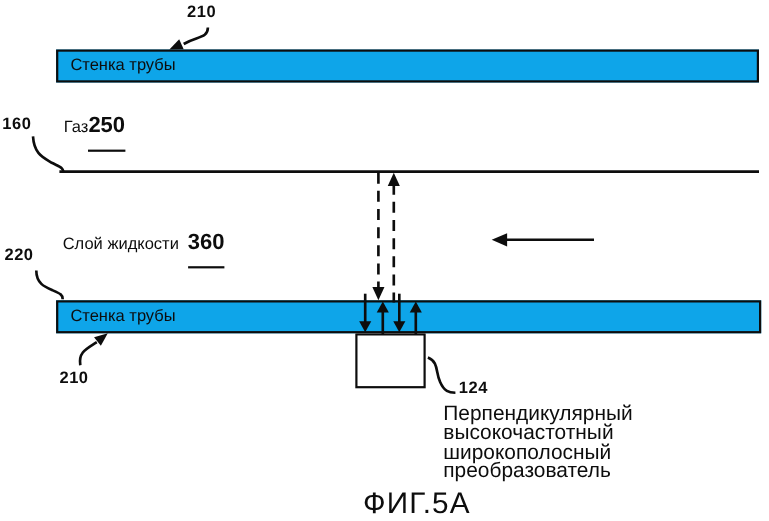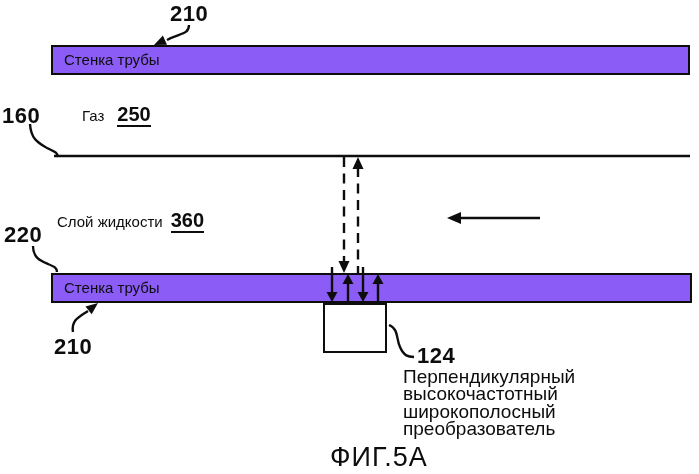--- a/index.html
+++ b/index.html
@@ -2,43 +2,43 @@
 <html><head>
 <meta charset="utf-8">
 <style>
   html,body{margin:0;padding:0;background:#fff;}
   #figure{
     position:relative;width:699px;height:474px;background:#fff;overflow:hidden;
     font-family:"Liberation Sans",sans-serif;color:#0d0d0d;
   }
   .bar{
     position:absolute;left:51px;width:635px;height:26px;
-    border:2px solid #0d0d0d;background:#8b5cf6;
+    border:2px solid #0d0d0d;background:#0ea5e9;
   }
   .bar .bar-label{
     display:block;padding-left:11px;font-size:15px;line-height:26px;
     white-space:nowrap;
   }
   #top-bar{top:45px;}
   #bottom-bar{top:273px;width:637px;}
   #transducer{
     position:absolute;left:323px;top:303px;width:60px;height:46px;
     border:2px solid #0d0d0d;background:#fff;
   }
   .ref{
-    position:absolute;font-size:22px;font-weight:700;line-height:1;
+    position:absolute;font-size:15px;font-weight:700;line-height:1;
     letter-spacing:0.5px;white-space:nowrap;
   }
   .inline-label{position:absolute;display:inline-flex;align-items:baseline;white-space:nowrap;}
   .inline-label .word{font-size:15px;}
   .num-underline{
     font-size:20px;font-weight:700;border-bottom:2px solid #0d0d0d;
-    padding-bottom:1px;line-height:1;
+    padding-bottom:12px;line-height:1;
   }
-  #gas-label{left:58px;top:104px;gap:13px;margin-left:24px;}
+  #gas-label{left:58px;top:104px;}
   #liquid-label{left:57px;top:210px;gap:8px;text-align:right;}
   #transducer-caption{
     position:absolute;left:403px;top:368px;font-size:19px;line-height:17.4px;
     white-space:nowrap;
   }
   #fig-caption{
     position:absolute;left:330px;top:444px;font-size:27px;line-height:1;
     letter-spacing:1px;
   }
   svg.overlay{position:absolute;left:0;top:0;pointer-events:none;}

